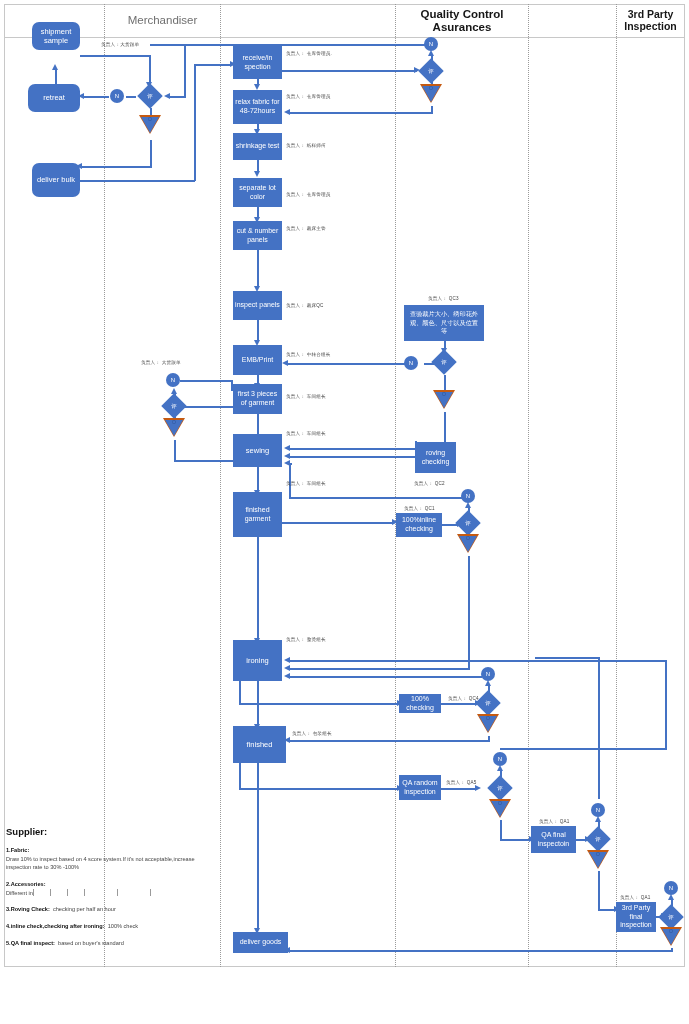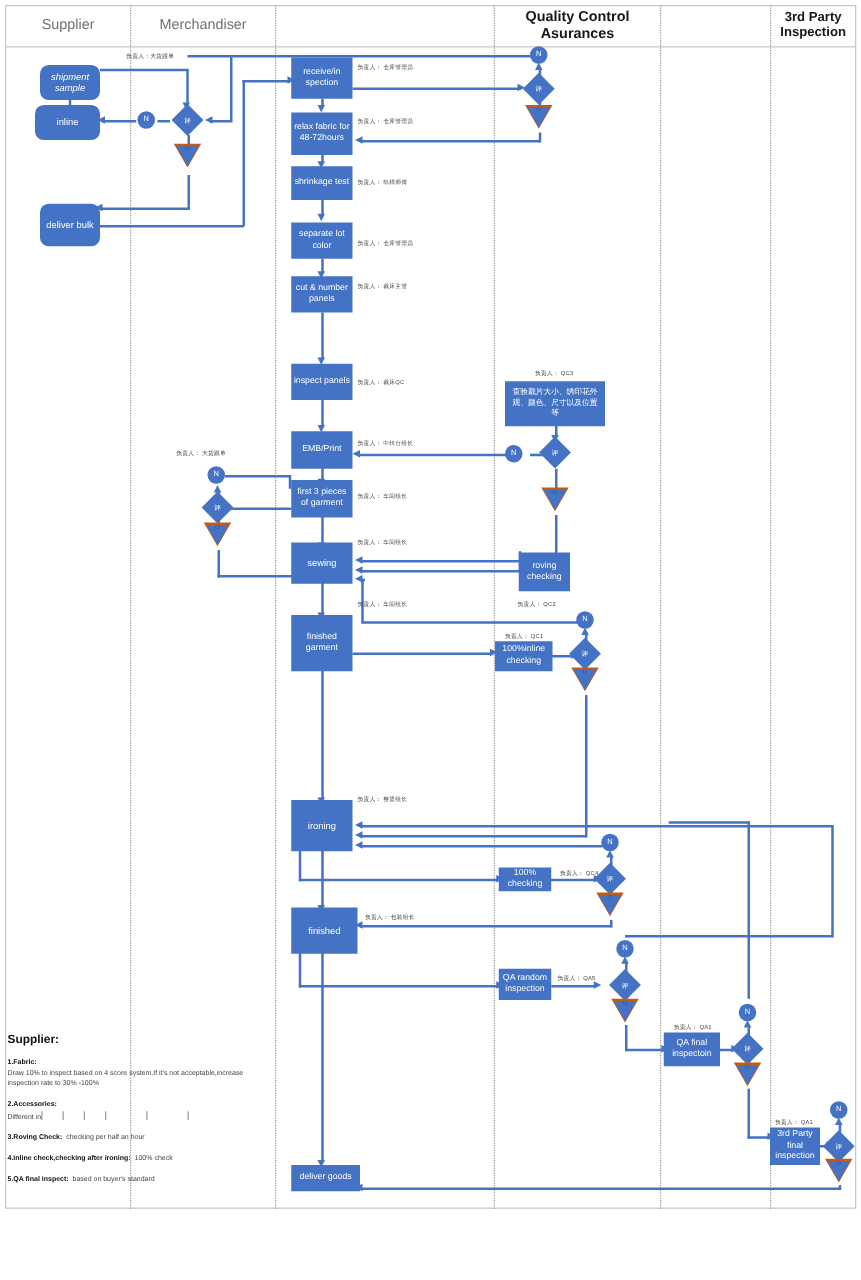--- a/index.html
+++ b/index.html
@@ -60,23 +60,20 @@
 
   <div class="frame"></div>
   <div class="hdr-rule"></div>
 
   <div class="lane-div" style="left:104px;"></div>
   <div class="lane-div" style="left:220px;"></div>
   <div class="lane-div" style="left:395px;"></div>
   <div class="lane-div" style="left:528px;"></div>
   <div class="lane-div" style="left:616px;"></div>
 
-  <div class="lane-head" style="left:5px;width:99px;">
-      <span class="lh-light">Supplier</span>
-    </div>
   <div class="lane-head" style="left:105px;width:115px;">
       <span class="lh-light">Merchandiser</span>
     </div>
   <div class="lane-head" style="left:396px;width:132px;">
       <span class="lh-bold">Quality Control Asurances</span>
     </div>
   <div class="lane-head" style="left:617px;width:67px;">
       <span class="lh-bold-sm">3rd Party Inspection</span>
     </div>
 
@@ -247,22 +244,22 @@
   <div class="ah-r" style="left:661px;top:913px;"></div>
 
   <div class="ln lv" style="left:671px;top:898px;height:8px;"></div>
   <div class="ah-u" style="left:668px;top:894px;"></div>
 
   <div class="ln lv" style="left:671px;top:923px;height:6px;"></div>
   <div class="ln lv" style="left:671px;top:948px;height:4px;"></div>
   <div class="ln lh" style="left:288px;top:950px;width:384px;"></div>
   <div class="ah-l" style="left:284px;top:947px;"></div>
 
-  <div class="node rounded" style="left:32px;top:52px;width:48px;height:28px;font-style:italic;">shipment sample</div>
-  <div class="node rounded" style="left:28px;top:84px;width:52px;height:28px;">inline</div>
+  <div class="node rounded" style="left:32px;top:22px;width:48px;height:28px;">shipment sample</div>
+  <div class="node rounded" style="left:28px;top:84px;width:52px;height:28px;">retreat</div>
   <div class="node rounded" style="left:32px;top:163px;width:48px;height:34px;">deliver bulk</div>
 
   <div class="node" style="left:233px;top:46px;width:49px;height:33px;">receive/in spection</div>
   <div class="node" style="left:233px;top:90px;width:49px;height:34px;">relax fabric for 48-72hours</div>
   <div class="node" style="left:233px;top:133px;width:49px;height:27px;">shrinkage test</div>
   <div class="node" style="left:233px;top:178px;width:49px;height:29px;">separate lot color</div>
   <div class="node" style="left:233px;top:221px;width:49px;height:29px;">cut &amp; number panels</div>
   <div class="node" style="left:233px;top:291px;width:49px;height:29px;">inspect panels</div>
   <div class="node" style="left:233px;top:345px;width:49px;height:30px;">EMB/Print</div>
   <div class="node" style="left:233px;top:384px;width:49px;height:30px;">first 3 pieces of garment</div>

